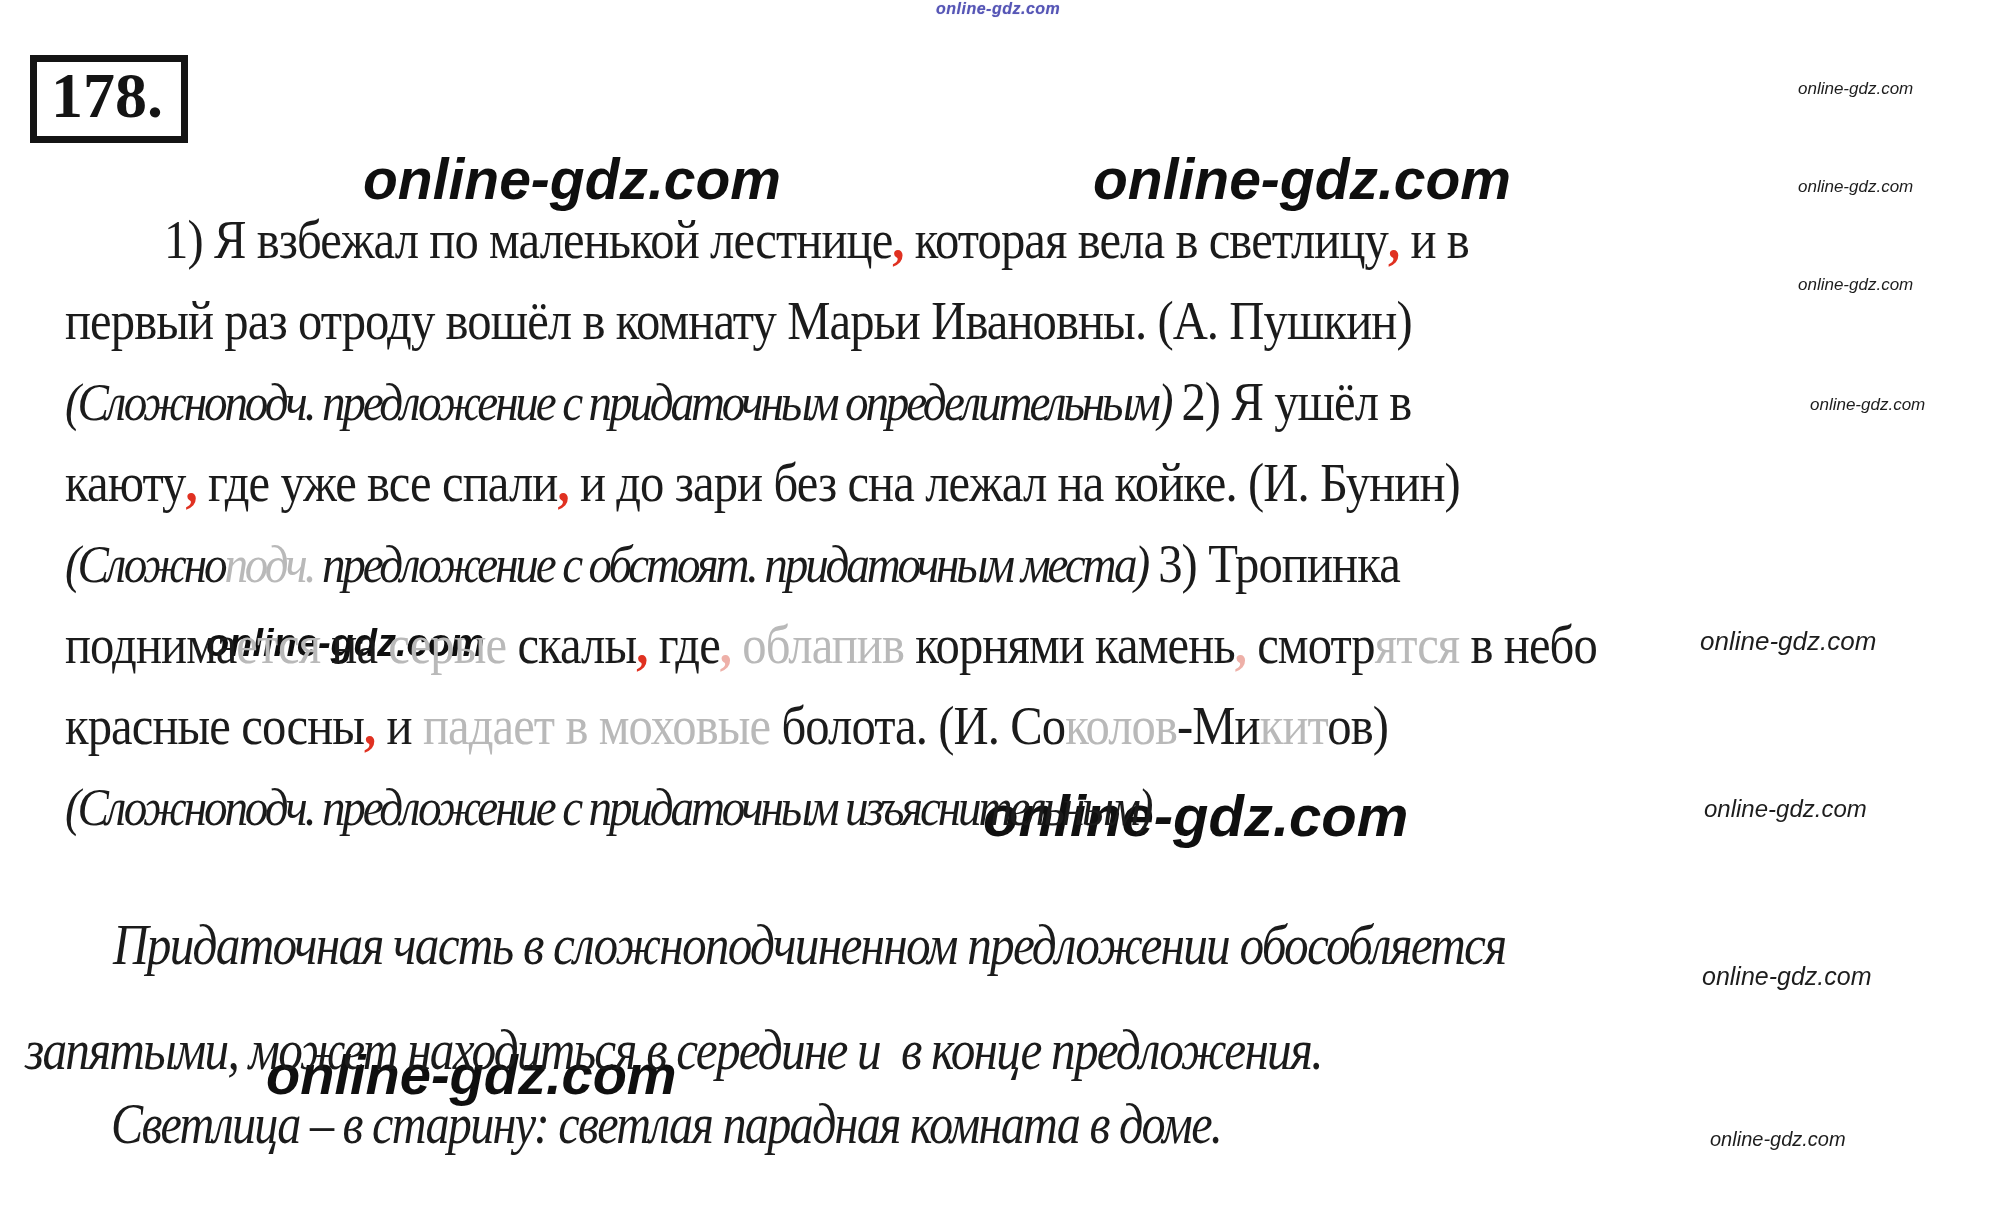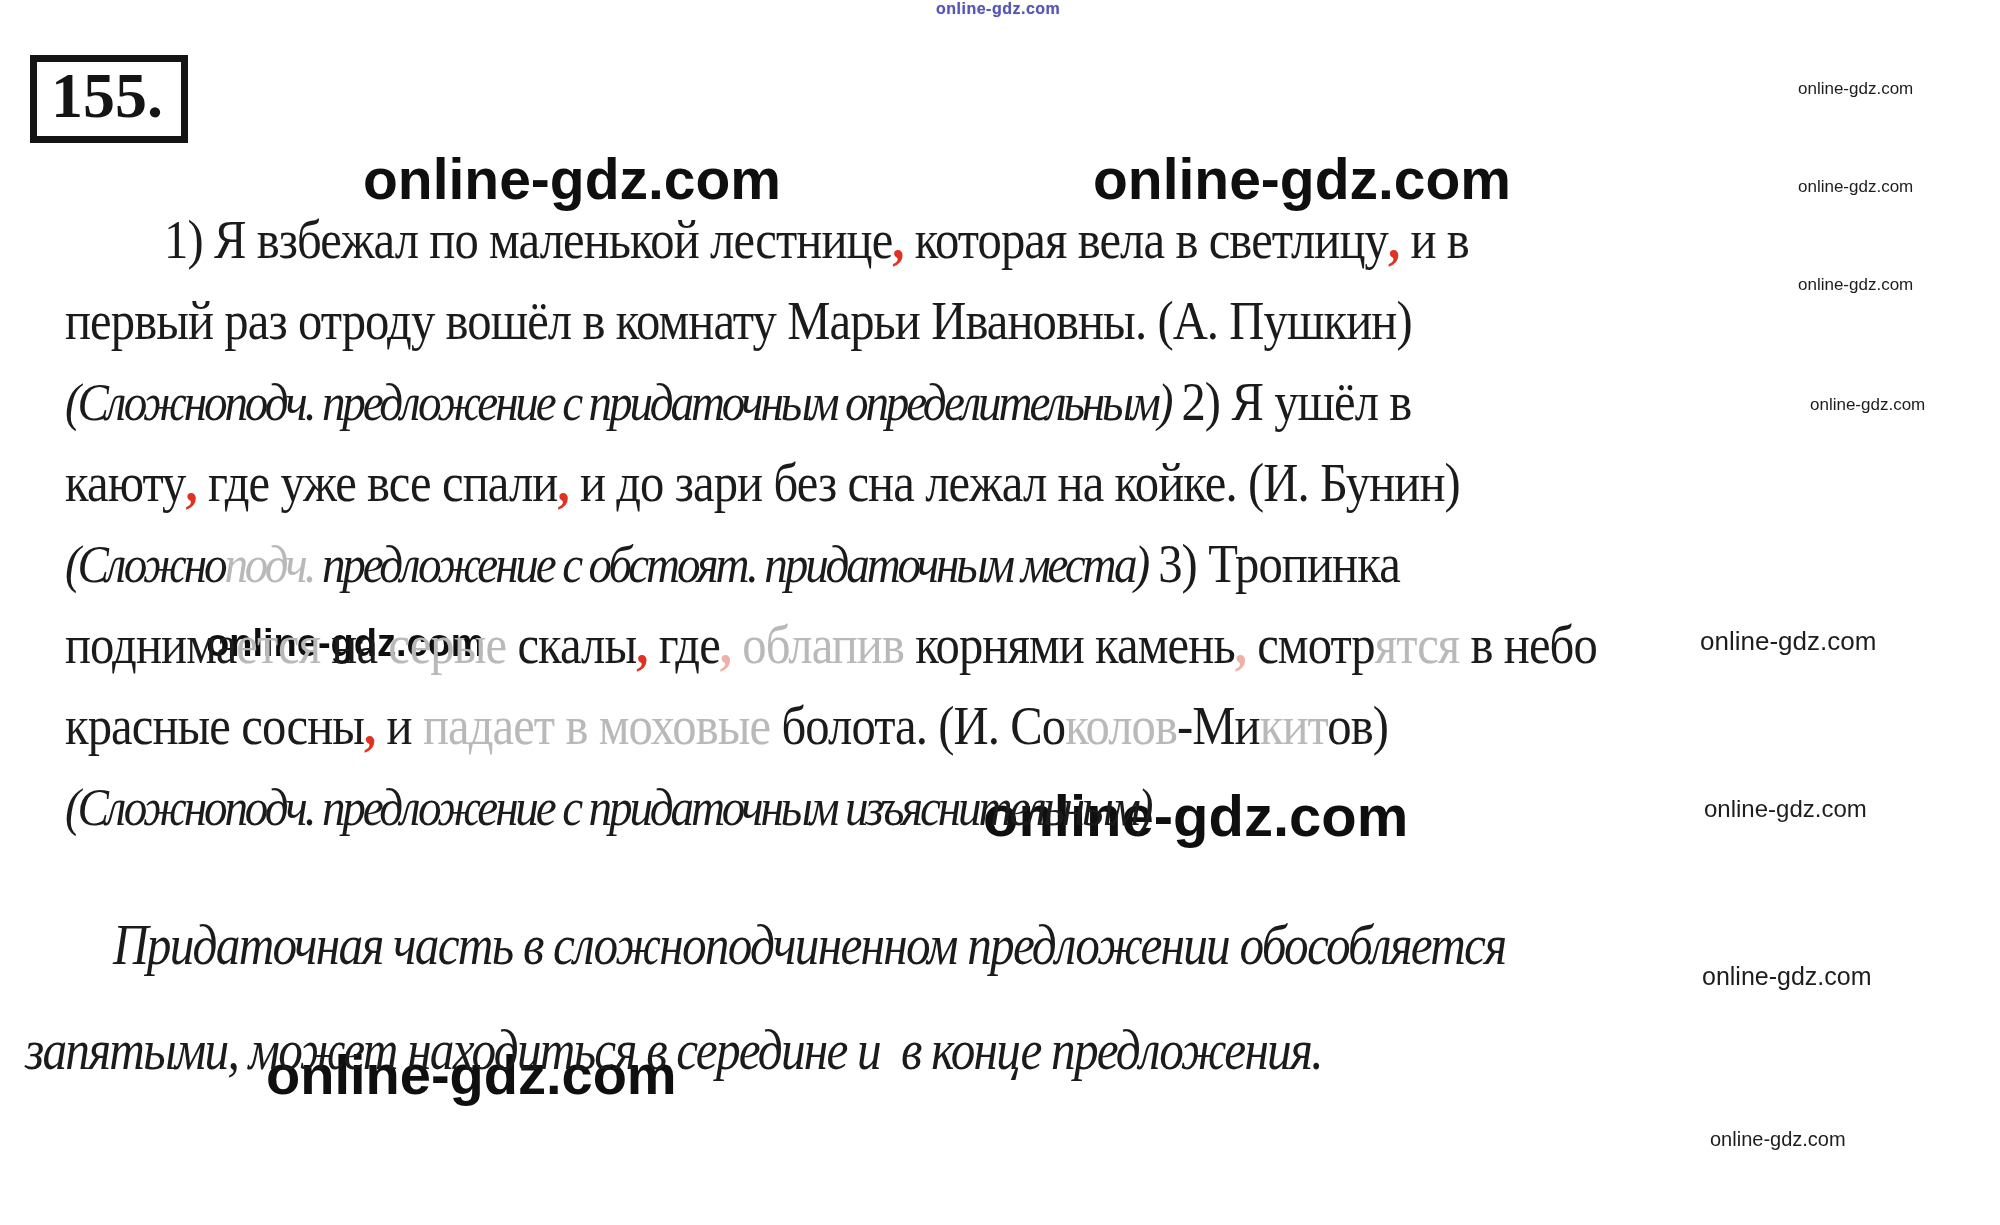--- a/index.html
+++ b/index.html
@@ -44,20 +44,21 @@
   .s-i,.s-fi{font-style:italic;letter-spacing:-3.5px;font-size:0.97em;}
   .s-r{color:var(--red,#e03121);font-weight:bold;}
   .s-fr{color:var(--fadedred,#eeb0a8);font-weight:bold;}
   .s-f{color:var(--faded,#b9b9b9);}
   .s-fi{color:var(--faded,#b9b9b9);}
   
   .wm{
     position:absolute;white-space:nowrap;
     font-family:"Liberation Sans",sans-serif;
     color:#1d1d1d;
+    font-style:italic;
   }
   .wm-bold{font-weight:bold;color:#0f0f0f;}
   .w1{left:936px;top:0px;font-size:16px;font-weight:bold;color:#4444af;opacity:.9;text-shadow:0 0 1px #9a9ad0;letter-spacing:.5px;}
   .w2{left:363px;top:146px;font-size:57px;}
   .w3{left:1093px;top:146px;font-size:57px;}
   .w4{left:1798px;top:79px;font-size:17px;}
   .w5{left:1798px;top:177px;font-size:17px;}
   .w6{left:1798px;top:275px;font-size:17px;}
   .w7{left:1810px;top:395px;font-size:17px;}
   .w8{left:206px;top:622px;font-size:38px;}
@@ -67,21 +68,21 @@
   .w12{left:1702px;top:962px;font-size:25px;}
   .w13{left:266px;top:1042px;font-size:56px;}
   .w14{left:1710px;top:1128px;font-size:20px;}
 </style>
 </head>
 <body>
 
 <div class="page">
 
   <div class="exercise-box">
-    <span>155.</span>
+    <span>178.</span>
   </div>
 
   <span class="wm w1">online-gdz.com</span>
   <span class="wm wm-bold w2">online-gdz.com</span>
   <span class="wm wm-bold w3">online-gdz.com</span>
   <span class="wm w4">online-gdz.com</span>
   <span class="wm w5">online-gdz.com</span>
   <span class="wm w6">online-gdz.com</span>
   <span class="wm w7">online-gdz.com</span>
   <span class="wm wm-bold w8">online-gdz.com</span>
@@ -101,14 +102,17 @@
       <div class="line"><span class="s-n">поднима</span><span class="s-f">ется</span><span class="s-n"> на </span><span class="s-f">серые </span><span class="s-n">скалы</span><span class="s-r">,</span><span class="s-n"> где</span><span class="s-fr">,</span><span class="s-f"> облапив </span><span class="s-n">корнями камень</span><span class="s-fr">,</span><span class="s-n"> смотр</span><span class="s-f">ятся</span><span class="s-n"> в небо</span></div>
       <div class="line"><span class="s-n">красные сосны</span><span class="s-r">,</span><span class="s-n"> и </span><span class="s-f">падает в моховые </span><span class="s-n">болота. (И. Со</span><span class="s-f">колов</span><span class="s-n">-Ми</span><span class="s-f">кит</span><span class="s-n">ов)</span></div>
       <div class="line"><span class="s-i">(Сложноподч. предложение с придаточным изъяснительным)</span></div>
     </div>
 
   <div class="para rule" id="rule">
       <div class="line indent"><span class="s-n">Придаточная часть в сложноподчиненном предложении обособляется</span></div>
       <div class="line"><span class="s-n">запятыми, может находиться в середине и  в конце предложения.</span></div>
     </div>
 
+  <div class="para definition" id="definition">
+      <div class="line indent"><span class="s-n">Светлица – в старину: светлая парадная комната в доме.</span></div>
+    </div>
 
 </div>
 
 </body></html>

